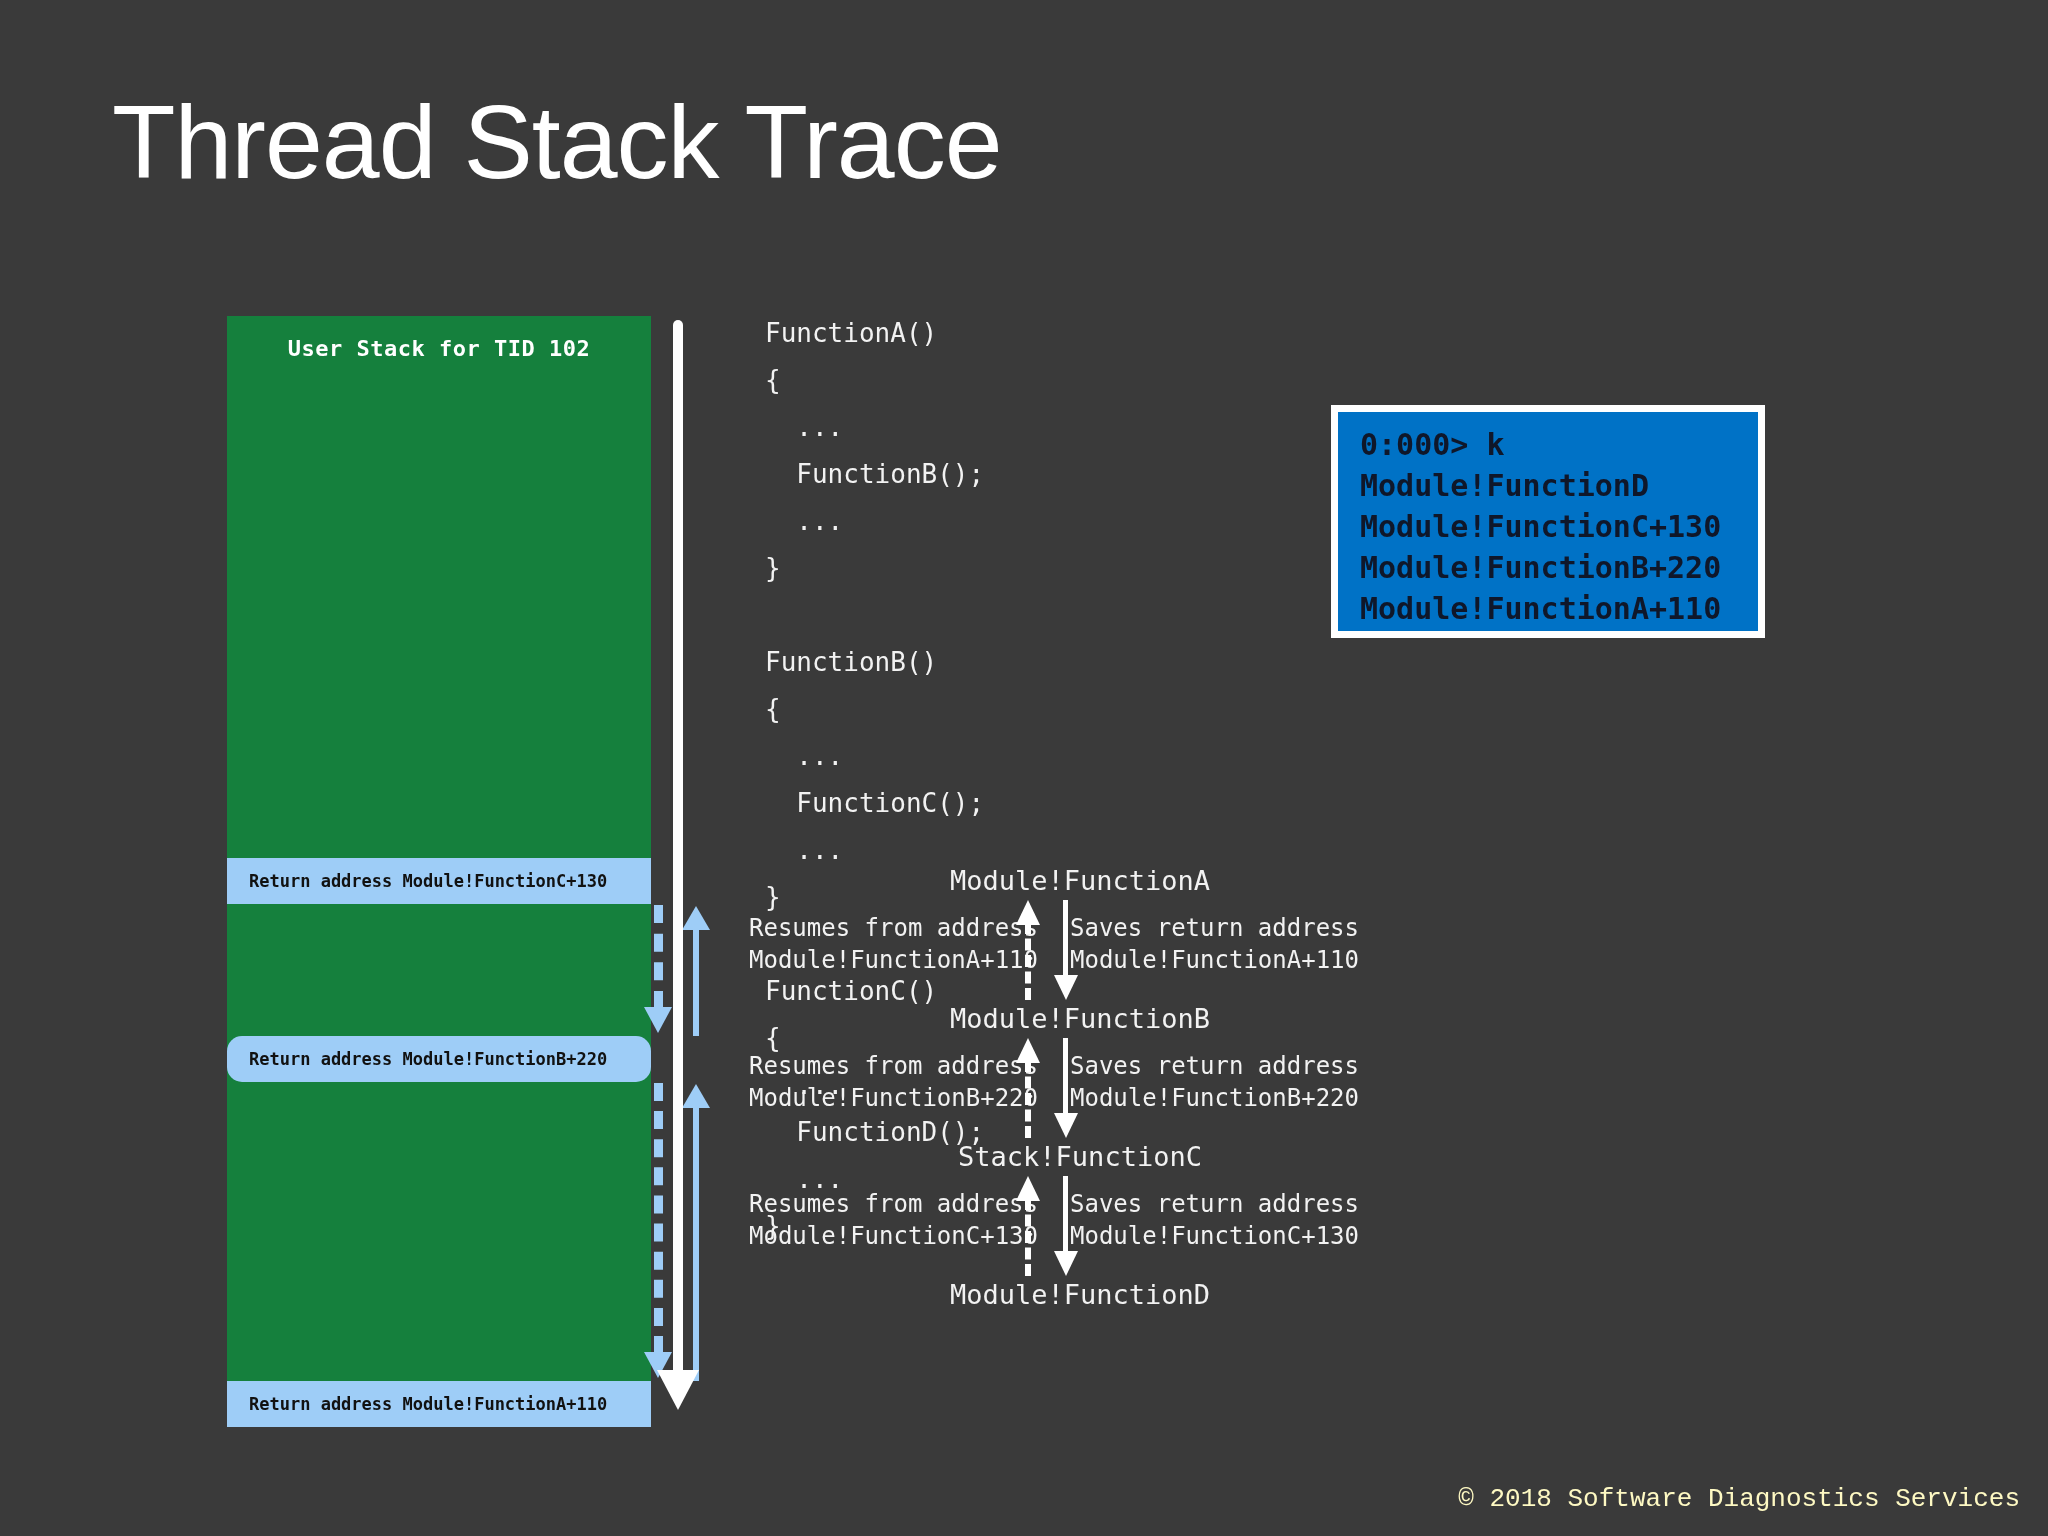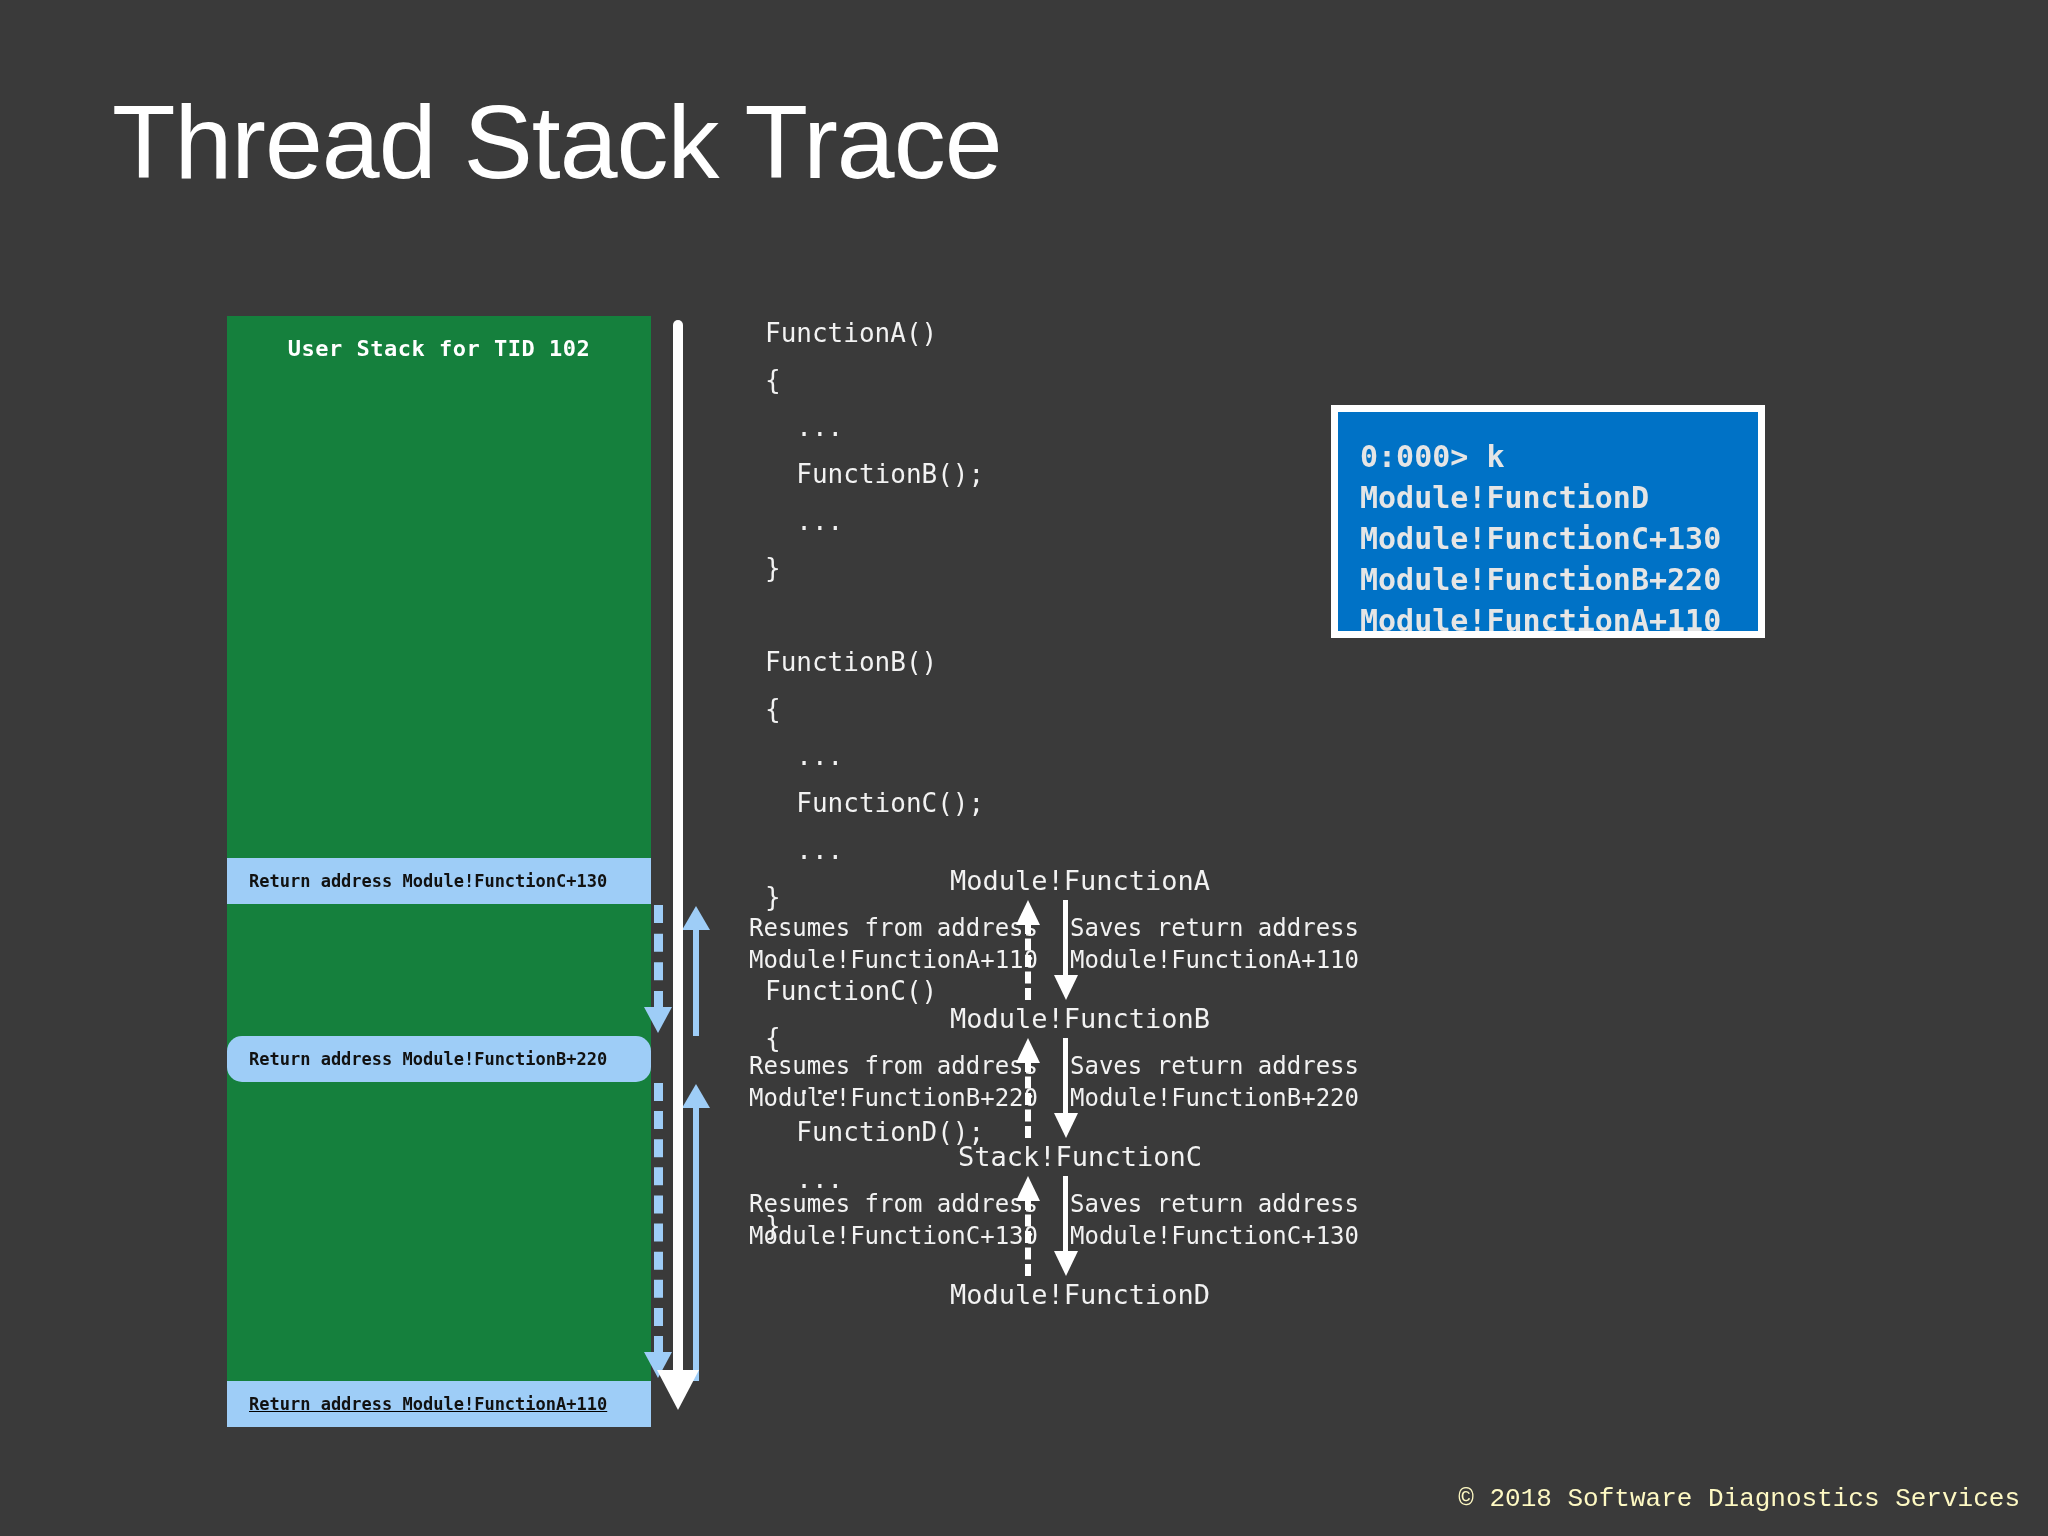--- a/index.html
+++ b/index.html
@@ -64,21 +64,21 @@
     font-family: "DejaVu Sans Mono", monospace;
     font-size: 17px;
     font-weight: bold;
     color: #111111;
     padding-left: 22px;
     white-space: nowrap;
     letter-spacing: 0px;
   }
   #ret-bar-0 { top: 542px; }
   #ret-bar-1 { top: 720px; border-radius: 15px; }
-  #ret-bar-2 { top: 1065px; text-decoration: underline; }
+  #ret-bar-2 { top: 1065px; }
 
   
   .dash-arrow {
     position: absolute;
     width: 14px;
     color: #9ecdf7;
   }
   .dash-arrow .dash-line {
     position: absolute;
     left: 3px;
@@ -167,26 +167,26 @@
     position: absolute;
     left: 1331px;
     top: 405px;
     width: 434px;
     height: 233px;
     background: #0072c6;
     border: 7px solid #ffffff;
     box-sizing: border-box;
   }
   #debugger-lines {
-    padding: 24px 0 0 22px;
+    padding: 12px 0 0 22px;
     font-family: "DejaVu Sans Mono", monospace;
     font-size: 30px;
     font-weight: bold;
     line-height: 41px;
-    color: #e5e5e5;
+    color: #0f172a;
     white-space: pre;
   }
 
   
   #call-flow {
     position: absolute;
     left: 700px;
     top: 862px;
     width: 760px;
   }

